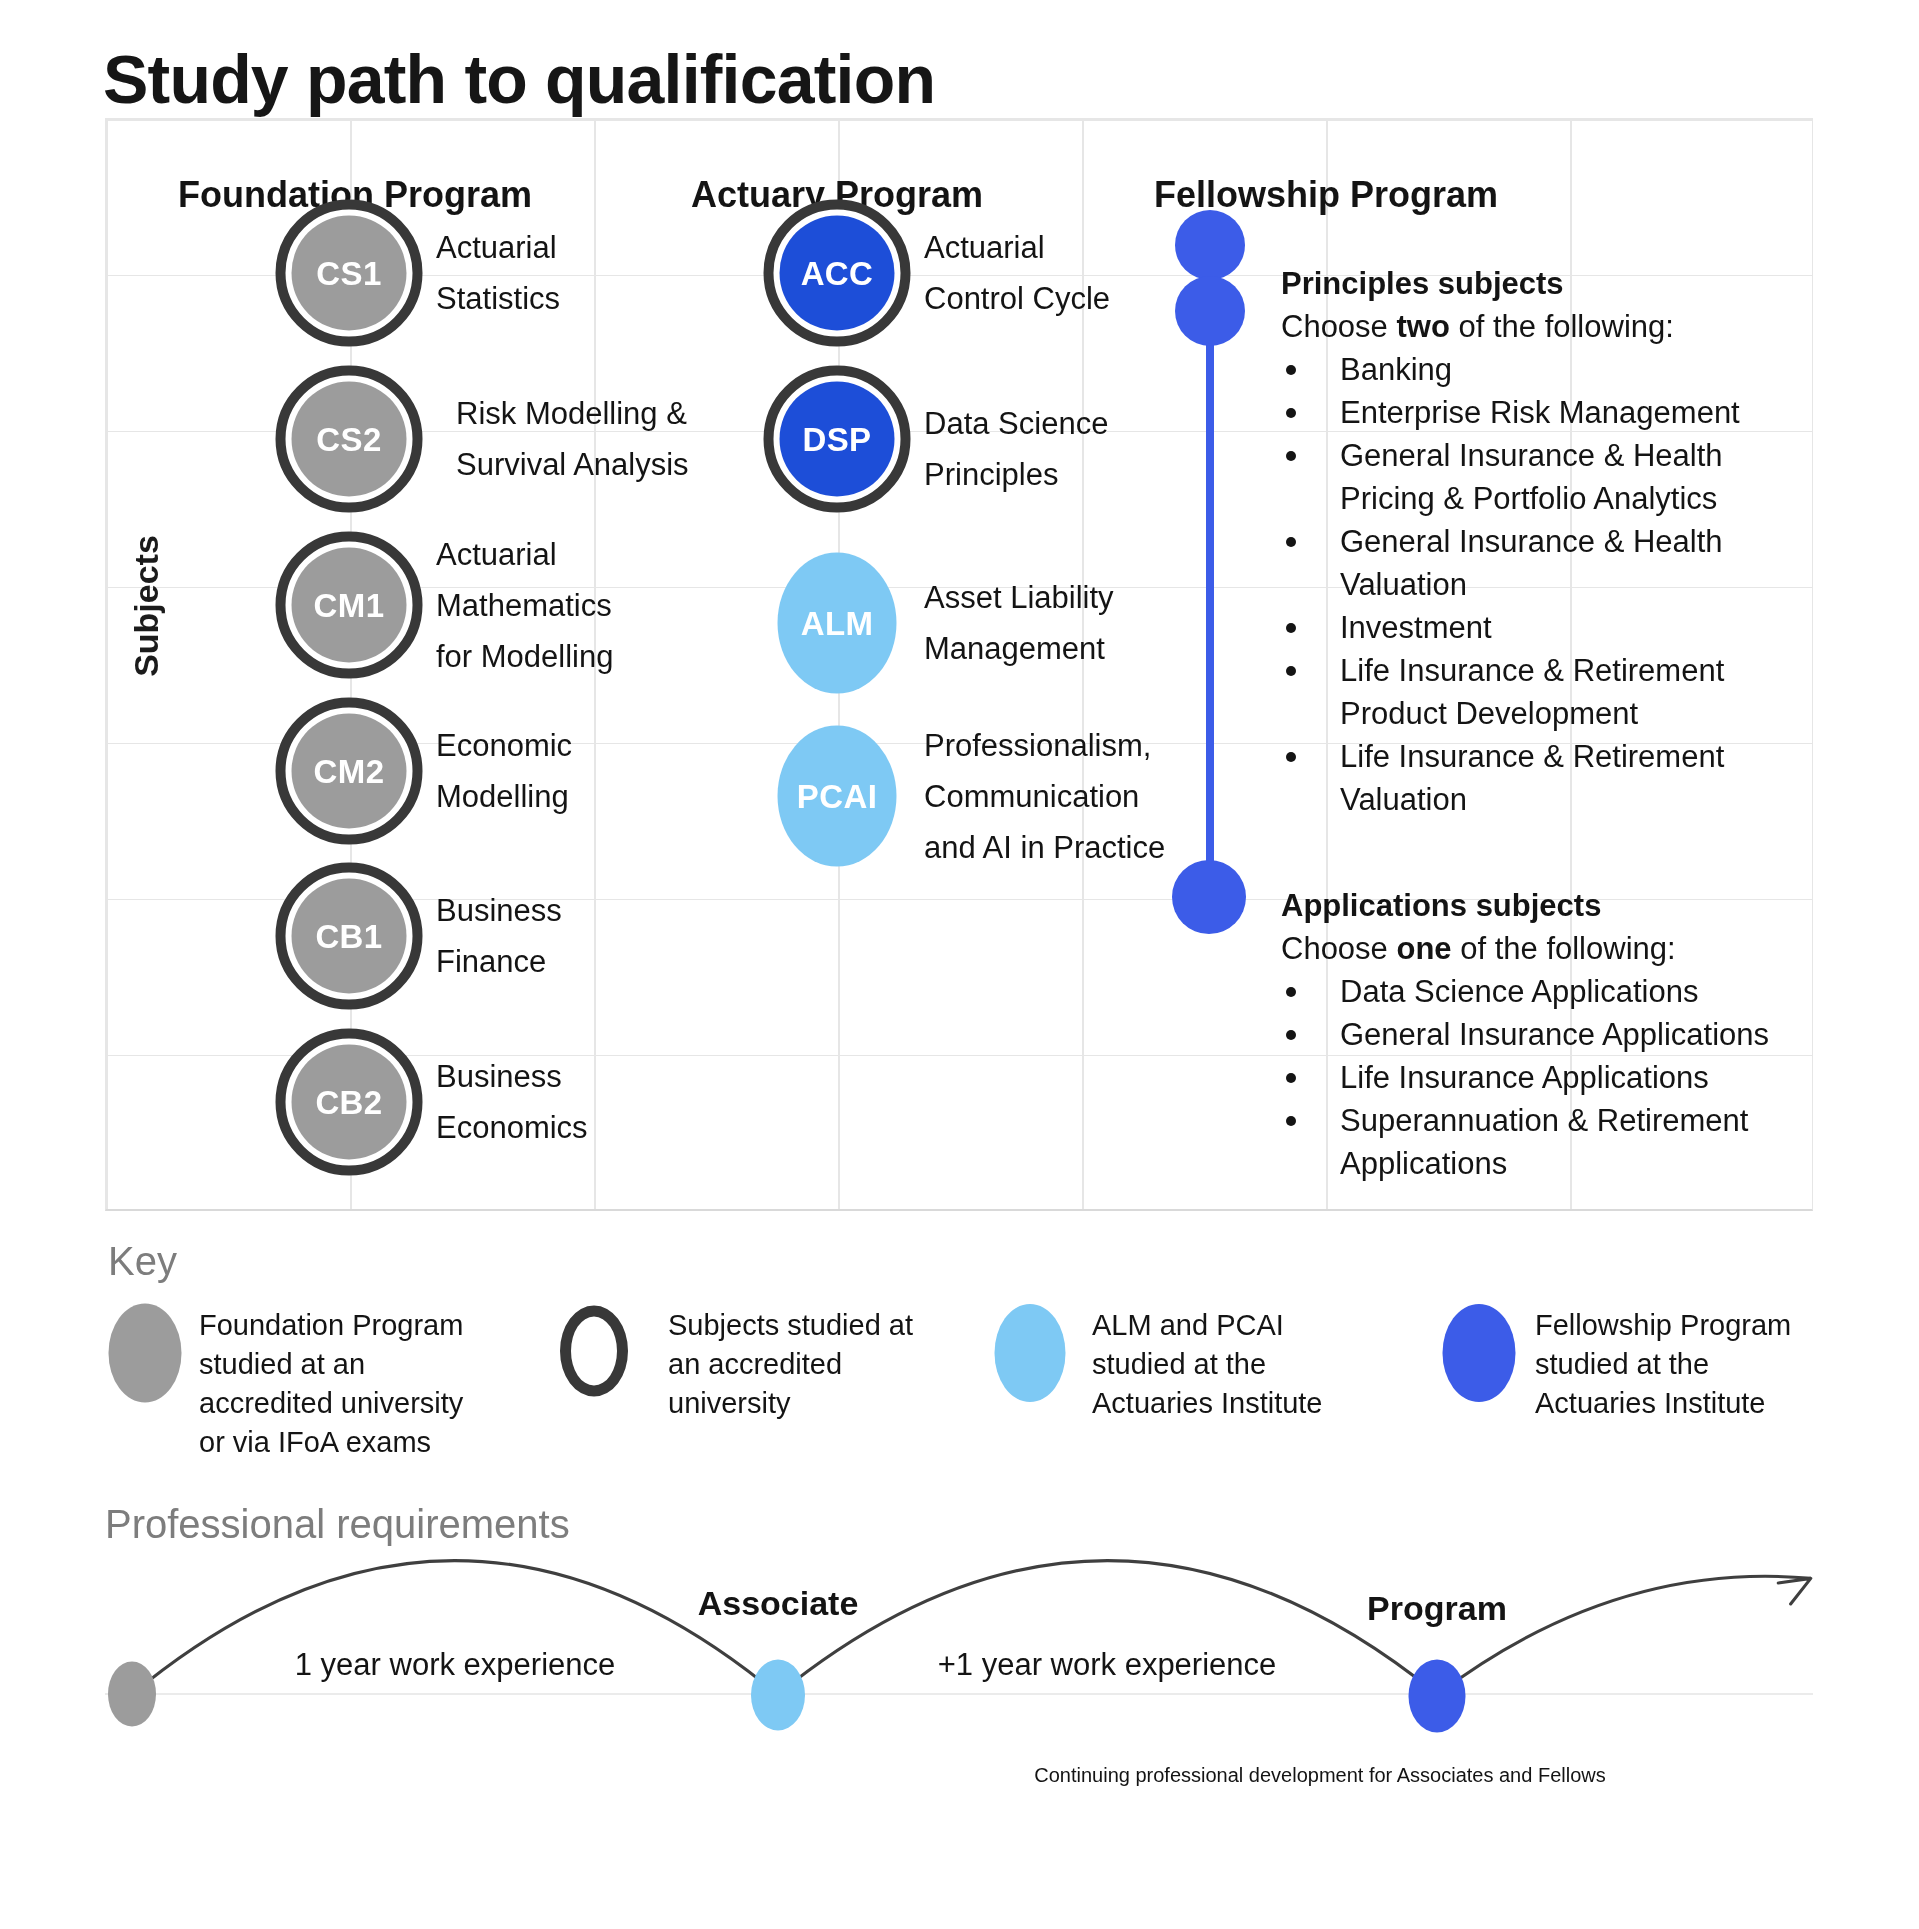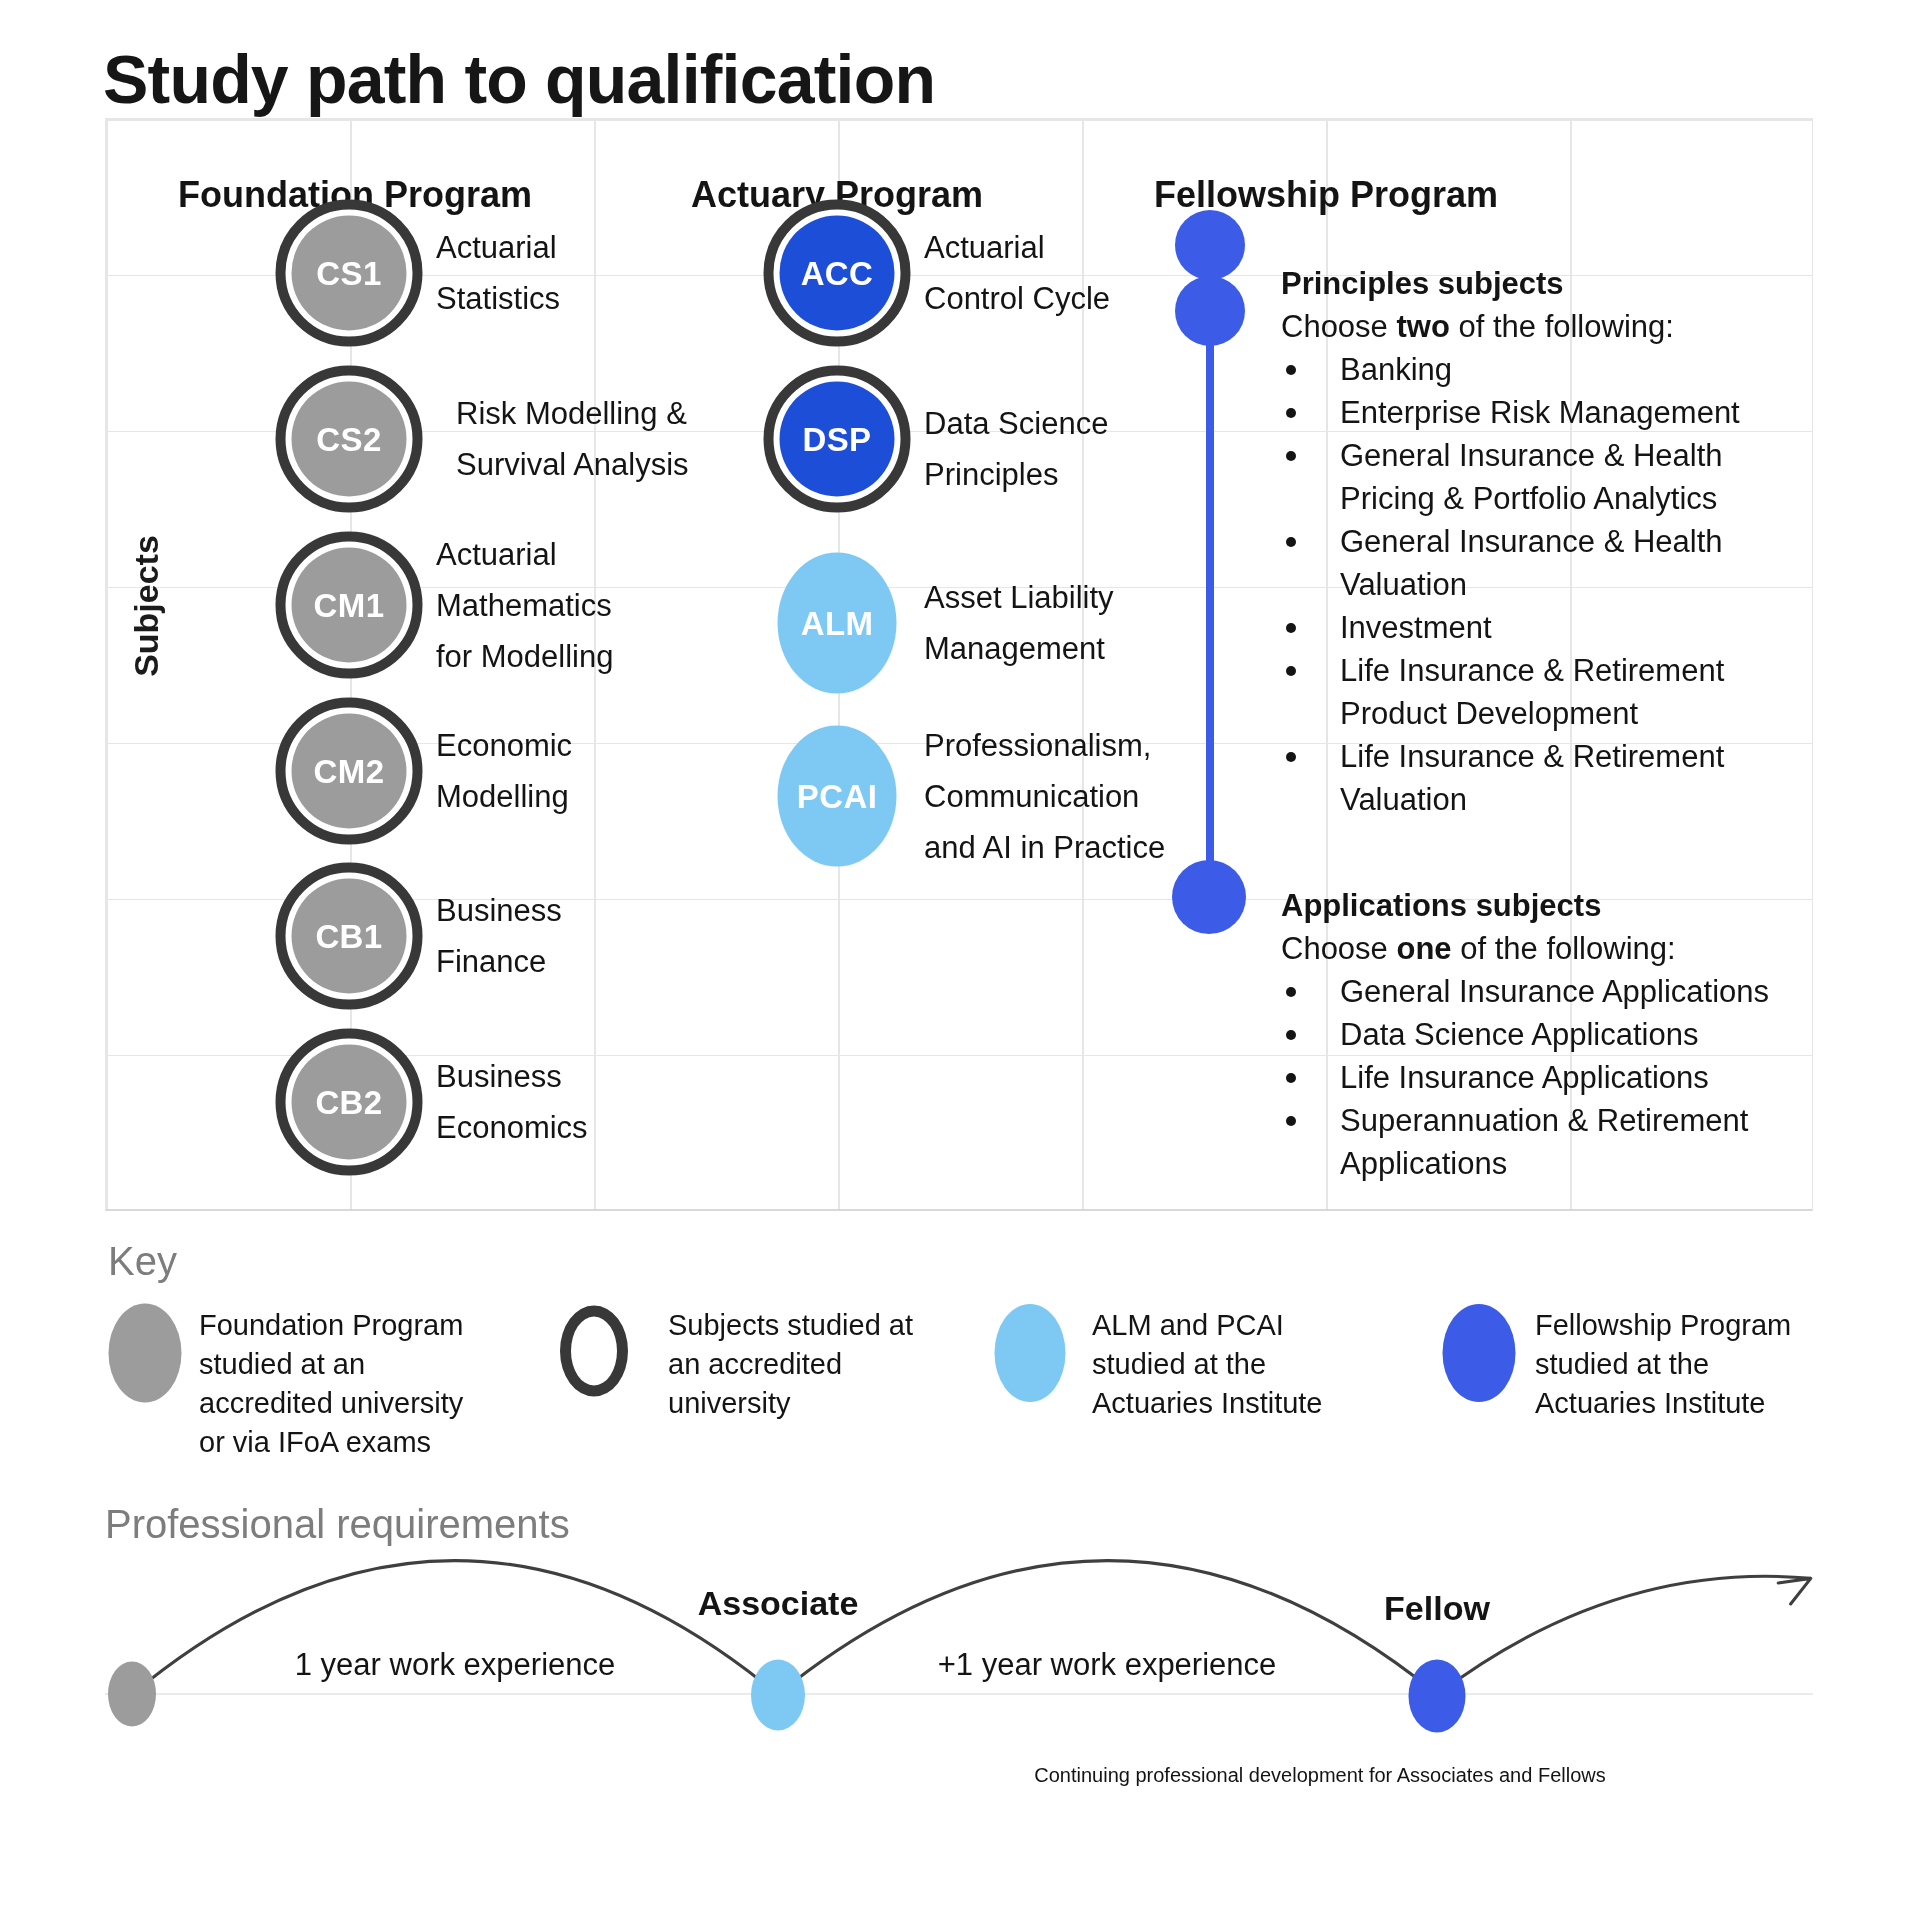--- a/index.html
+++ b/index.html
@@ -184,22 +184,22 @@
     <div class="bullet"><span class="dot"></span><span>Investment</span></div>
     <div class="bullet"><span class="dot"></span><span>Life Insurance &amp; Retirement
 Product Development</span></div>
     <div class="bullet"><span class="dot"></span><span>Life Insurance &amp; Retirement
 Valuation</span></div>
   </div>
 
   <div class="abs list-block" style="left:1281px;top:884px;">
     <div class="list-title">Applications subjects</div>
     <div class="list-intro"><span>Choose </span><b>one</b><span> of the following:</span></div>
+    <div class="bullet"><span class="dot"></span><span>Data Science Applications</span></div>
     <div class="bullet"><span class="dot"></span><span>General Insurance Applications</span></div>
-    <div class="bullet"><span class="dot"></span><span>Data Science Applications</span></div>
     <div class="bullet"><span class="dot"></span><span>Life Insurance Applications</span></div>
     <div class="bullet"><span class="dot"></span><span>Superannuation &amp; Retirement
 Applications</span></div>
   </div>
 
   <div class="abs gray-heading" style="left:108px;top:1239px;">Key</div>
 
   <div class="abs key-swatch sw-gray" style="left:145px;top:1353px;"></div>
   <div class="abs key-label" style="left:199px;top:1306px;">Foundation Program
 studied at an
@@ -229,19 +229,19 @@
     <path d="M 1856 2188 Q 2085 2015 2338 2038" fill="none" stroke="#3f3f3f" stroke-width="4"></path>
     <path d="M 2312 2071 L 2338 2038 L 2296 2044" fill="none" stroke="#3f3f3f" stroke-width="4" stroke-linecap="round" stroke-linejoin="round"></path>
   </svg>
 
   <div class="abs timeline-base"></div>
   <div class="abs tl-dot tl-gray" style="left:132px;top:1694px;"></div>
   <div class="abs tl-dot tl-lightblue" style="left:778px;top:1695px;"></div>
   <div class="abs tl-dot tl-blue" style="left:1437px;top:1696px;"></div>
 
   <div class="abs milestone-label" style="left:778px;top:1603px;">Associate</div>
-  <div class="abs milestone-label" style="left:1437px;top:1608px;">Fellow</div>
+  <div class="abs milestone-label" style="left:1437px;top:1608px;">Program</div>
   <div class="abs stage-label" style="left:455px;top:1665px;">1 year work experience</div>
   <div class="abs stage-label" style="left:1107px;top:1665px;">+1 year work experience</div>
   <div class="abs footnote" style="left:1320px;top:1775px;">Continuing professional development for Associates and Fellows</div>
 
 </div>
 
 
 </body></html>

